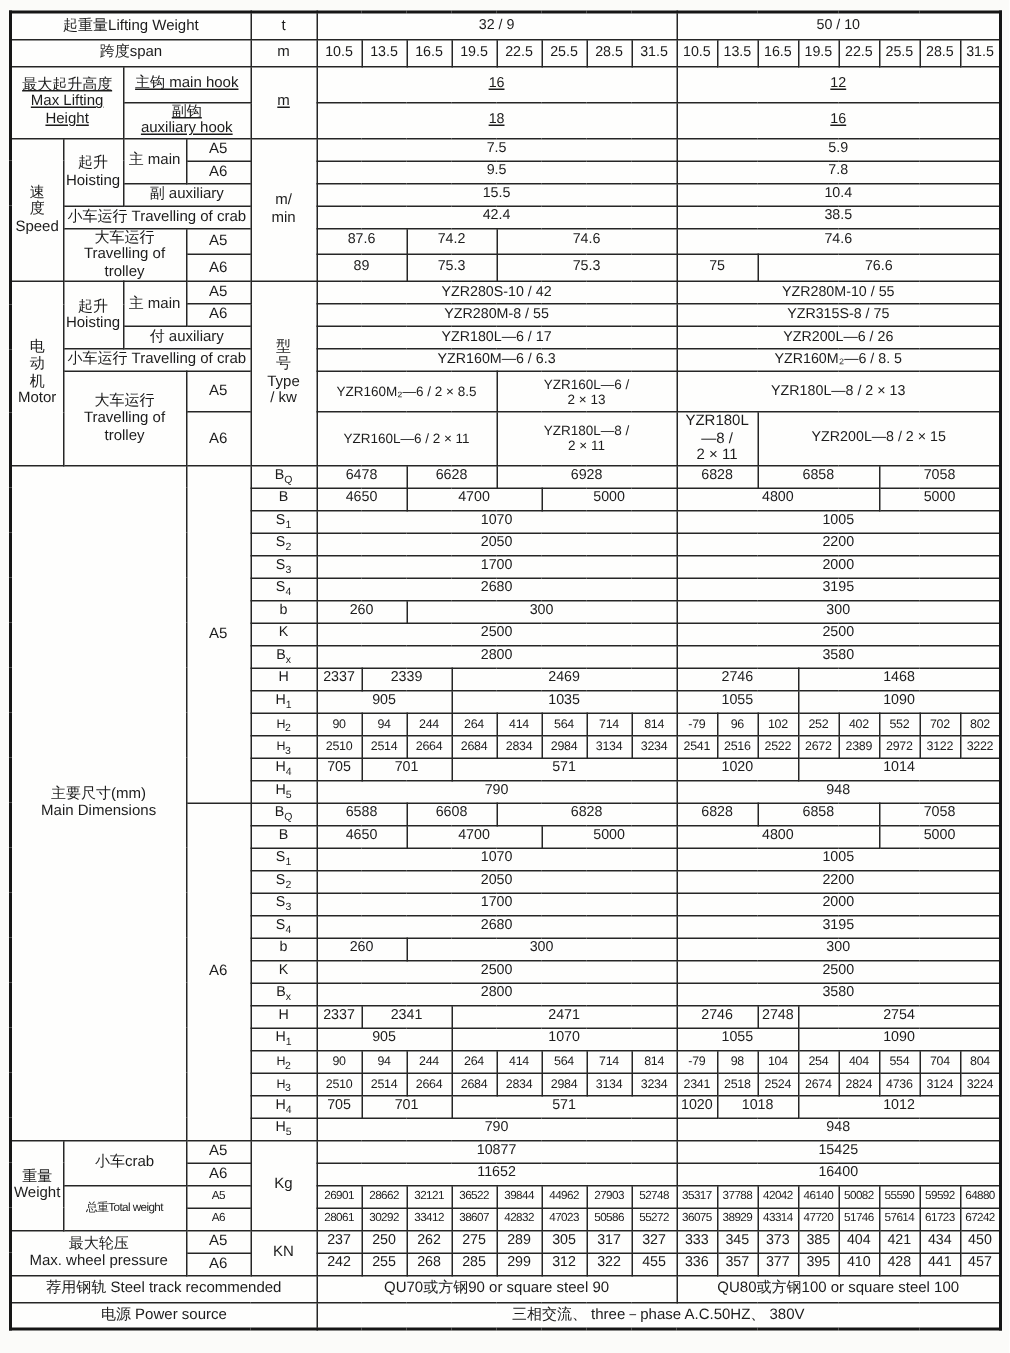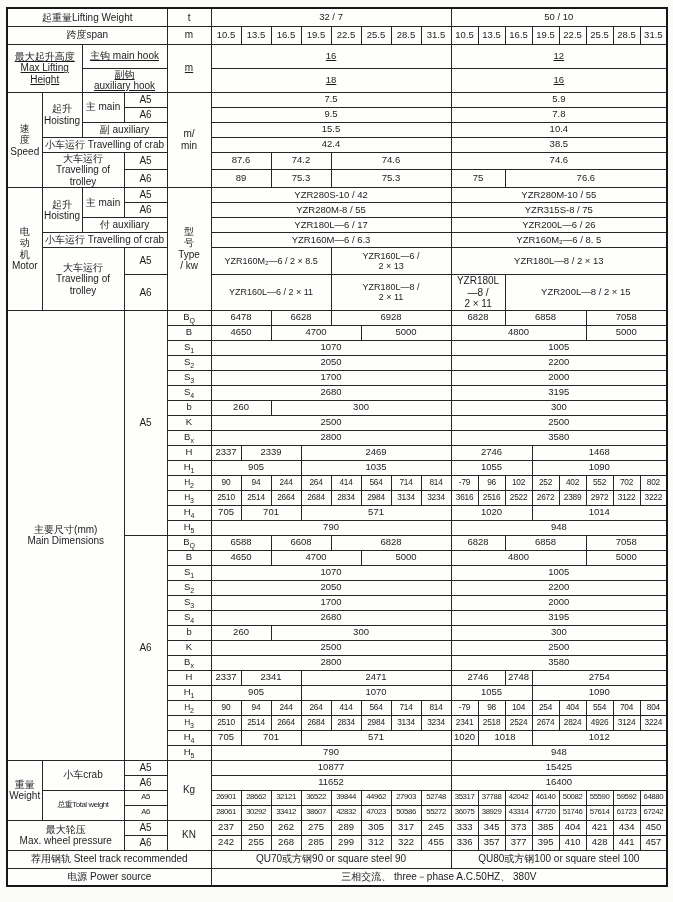--- a/index.html
+++ b/index.html
@@ -59,21 +59,21 @@
         <col style="width:27px">
         <col style="width:27px">
         <col style="width:27px">
         <col style="width:27px">
         <col style="width:27px">
     </colgroup>
     <tbody>
         <tr class="h18">
           <td colspan="4" class="lab">起重量Lifting Weight</td>
           <td class="lab">t</td>
-          <td colspan="8">32 / 7</td>
+          <td colspan="8">32 / 9</td>
           <td colspan="8">50 / 10</td>
         </tr>
         <tr class="h18">
           <td colspan="4" class="lab">跨度span</td>
           <td class="lab">m</td>
           <td>10.5</td>
           <td>13.5</td>
           <td>16.5</td>
           <td>19.5</td>
           <td>22.5</td>
@@ -291,21 +291,21 @@
         <tr class="sm">
           <td class="dim">H<sub>3</sub></td>
           <td>2510</td>
           <td>2514</td>
           <td>2664</td>
           <td>2684</td>
           <td>2834</td>
           <td>2984</td>
           <td>3134</td>
           <td>3234</td>
-          <td>3616</td>
+          <td>2541</td>
           <td>2516</td>
           <td>2522</td>
           <td>2672</td>
           <td>2389</td>
           <td>2972</td>
           <td>3122</td>
           <td>3222</td>
         </tr>
         <tr>
           <td class="dim">H<sub>4</sub></td>
@@ -417,21 +417,21 @@
           <td>2684</td>
           <td>2834</td>
           <td>2984</td>
           <td>3134</td>
           <td>3234</td>
           <td>2341</td>
           <td>2518</td>
           <td>2524</td>
           <td>2674</td>
           <td>2824</td>
-          <td>4926</td>
+          <td>4736</td>
           <td>3124</td>
           <td>3224</td>
         </tr>
         <tr>
           <td class="dim">H<sub>4</sub></td>
           <td>705</td>
           <td colspan="2">701</td>
           <td colspan="5">571</td>
           <td>1020</td>
           <td colspan="2">1018</td>
@@ -500,21 +500,21 @@
 Max.  wheel pressure</td>
           <td class="lab">A5</td>
           <td rowspan="2" class="lab">KN</td>
           <td>237</td>
           <td>250</td>
           <td>262</td>
           <td>275</td>
           <td>289</td>
           <td>305</td>
           <td>317</td>
-          <td>245</td>
+          <td>327</td>
           <td>333</td>
           <td>345</td>
           <td>373</td>
           <td>385</td>
           <td>404</td>
           <td>421</td>
           <td>434</td>
           <td>450</td>
         </tr>
         <tr>

